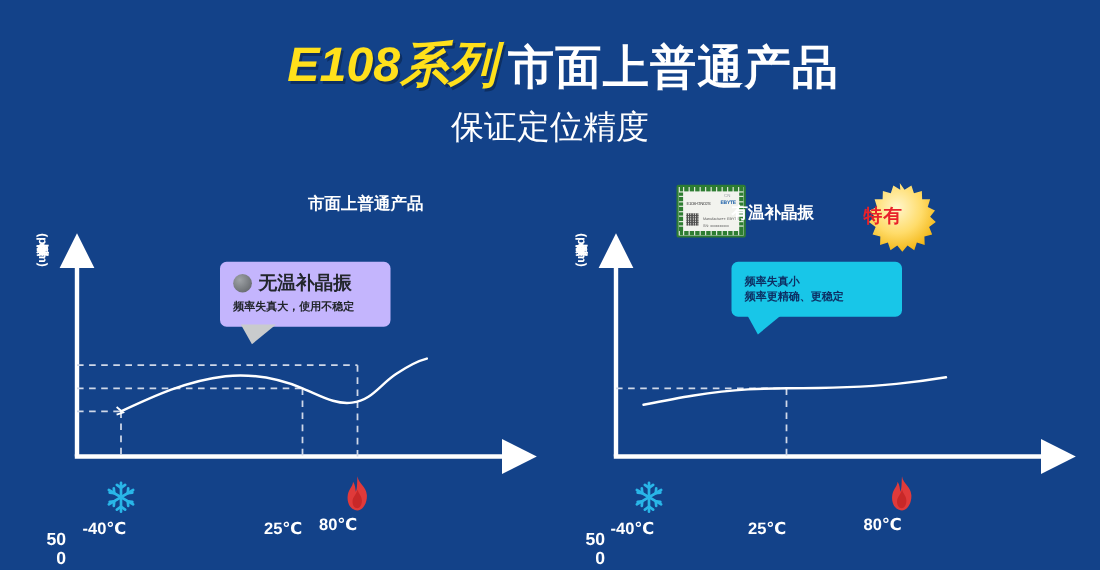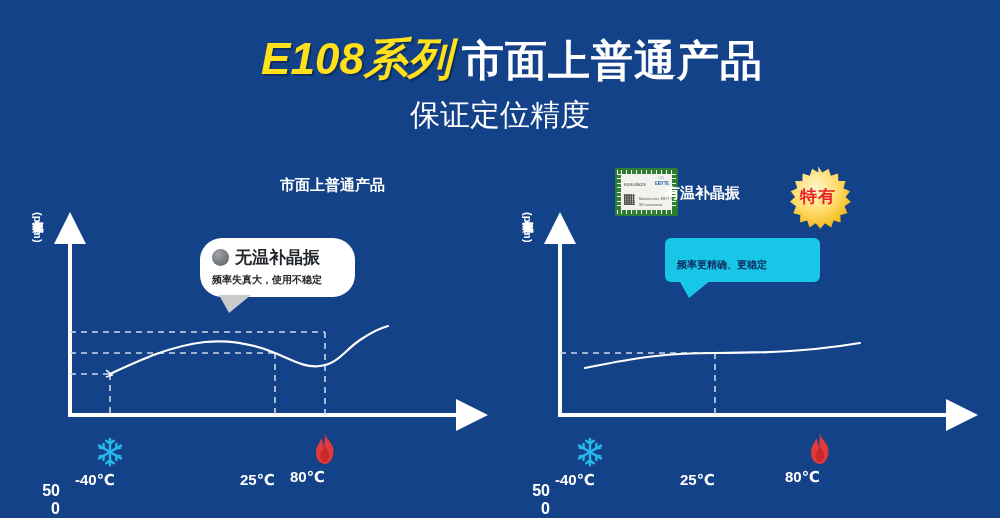--- a/index.html
+++ b/index.html
@@ -67,21 +67,21 @@
 
   
   .bubble{position:absolute;border-radius:6px;padding:8px 12px 10px 12px;box-sizing:border-box;}
   .bubble .b-head{display:flex;align-items:center;gap:6px;white-space:nowrap;}
   .bubble .b-head .b-title{font-size:17px;font-weight:bold;}
   .bubble .b-body{font-size:10px;font-weight:bold;line-height:1.35;margin-top:4px;white-space:nowrap;}
   .bubble .tail{position:absolute;width:0;height:0;}
 
   .bubble-gray{
     left:180px;top:78px;width:155px;
-    background:#ffffff;color:#22262b;border-radius:22px;
+    background:#c4b5fd;color:#22262b;
   }
   .bubble-gray .tail{
     left:18px;bottom:-16px;
     border-left:12px solid transparent;
     border-right:20px solid transparent;
     border-top:18px solid #c9cbcd;
     transform:skewX(-6deg);
   }
   .bubble-cyan{
     left:155px;top:78px;width:155px;
@@ -125,21 +125,21 @@
   .module .mod-qr{position:absolute;left:7px;top:24px;width:11px;height:11px;
     background:
       linear-gradient(90deg,#333 50%,transparent 50%),
       linear-gradient(0deg,#333 50%,transparent 50%);
     background-size:2.2px 2.2px,2.2px 2.2px;background-color:#e9e9e4;opacity:.85;}
   .module .mod-sub{position:absolute;left:22px;top:27px;font-size:3.4px;color:#5a5a5a;line-height:1.5;white-space:nowrap;}
 
   
   .badge{
     position:absolute;left:275px;top:5px;width:66px;height:62px;
-    display:flex;align-items:center;justify-content:center;
+    display:flex;align-items:center;
   }
   .badge .burst{position:absolute;inset:0;}
   .badge .btxt{
     position:relative;font-size:17px;font-weight:bold;color:#E8202A;
     letter-spacing:1px;
   }
 </style>
 </head>
 <body>
 
@@ -302,21 +302,22 @@
           </radialGradient>
         </defs>
         <polygon fill="url(#bg1)" points="50,2 56.5,11.5 66,5.5 69.5,16.3 80.4,13 80.8,24.4 91.8,24.4 88.5,35.2 98.5,39.8 91.8,48.5 99.6,55.8 90.4,62.5 94.6,73 83.9,75.9 84.3,87.3 73.5,84 69.9,94.8 60.6,88.3 53.5,96.6 46.5,88.3 37.2,94.8 33.6,84 22.8,87.3 23.2,75.9 12.5,73 16.7,62.5 7.5,55.8 15.3,48.5 8.6,39.8 18.6,35.2 15.3,24.4 26.3,24.4 26.7,13 37.6,16.3 41.1,5.5 50.6,11.5"></polygon>
       </svg>
       <span class="btxt">特有</span>
     </div>
 
     <div class="ylabel">频率变化(ppm)</div>
 
     <div class="bubble bubble-cyan">
-      <div class="b-body" style="margin-top:12px;">频率更精确、更稳定</div>
+      <div class="b-body">频率失真小</div>
+      <div class="b-body" style="margin-top:1px;font-family:Liberation Mono, monospace;">频率更精确、更稳定</div>
       <span class="tail"></span>
     </div>
 
     <div class="ytick" style="left:6px;top:322px;">50</div>
     <div class="ytick" style="left:6px;top:340px;">0</div>
 
     <svg class="plot" viewBox="0 0 470 300">
       <defs>
         <marker id="arrR" markerWidth="8" markerHeight="8" refX="1" refY="4" orient="auto">
           <path d="M0,0 L8,4 L0,8 z" fill="#ffffff"></path>

